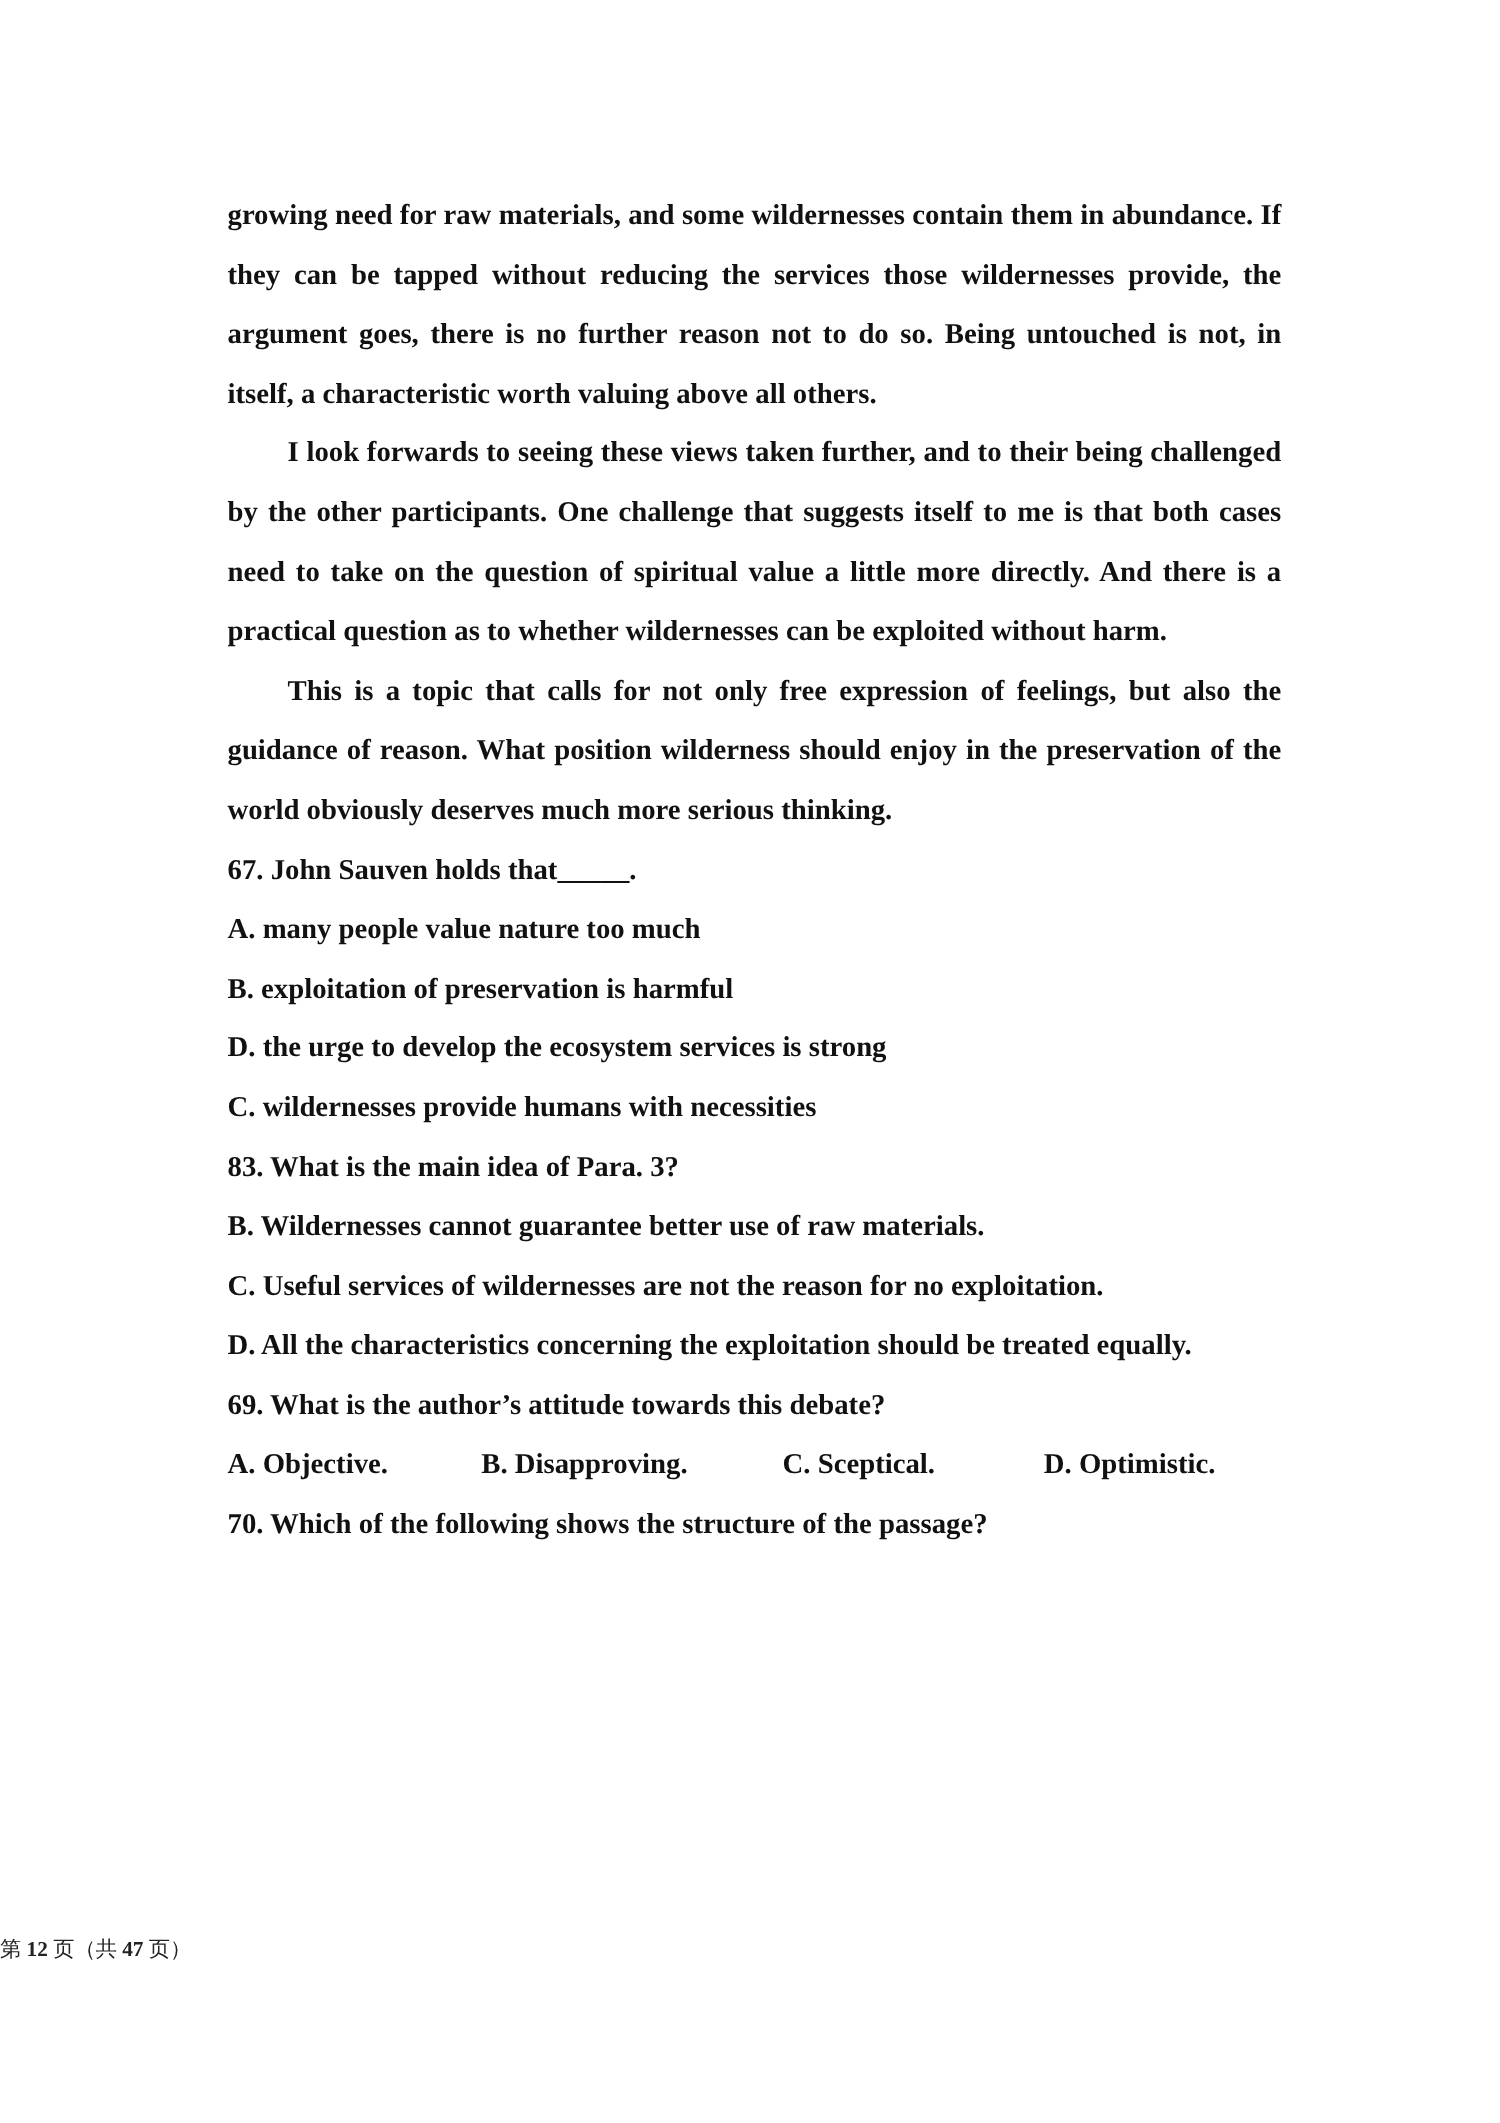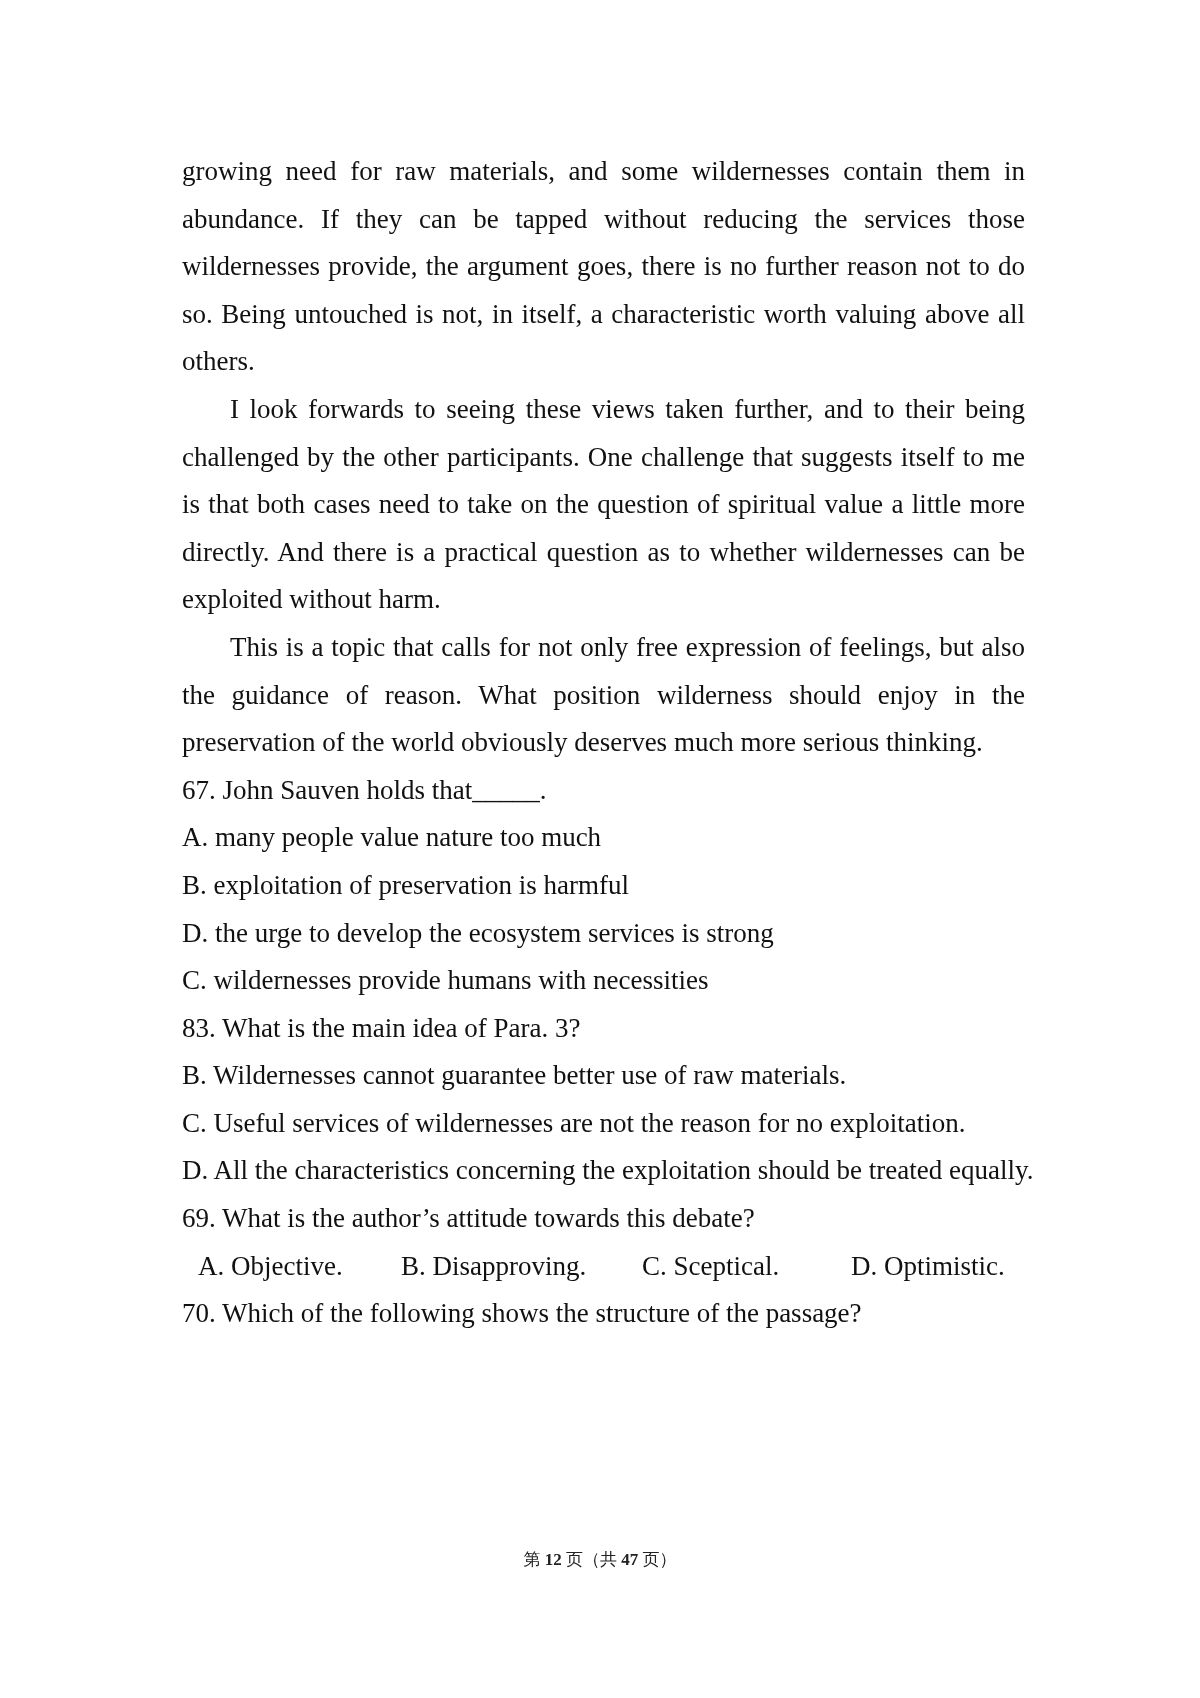--- a/index.html
+++ b/index.html
@@ -3,33 +3,33 @@
   <meta charset="utf-8">
   <style>
     html, body { margin: 0; padding: 0; background: #ffffff; }
     body { width: 1200px; height: 1698px; position: relative; overflow: hidden; }
     .page {
       position: absolute; left: 0; top: 0; width: 1200px; height: 1698px; background: #ffffff;
       color: #111111; font-family: "Liberation Serif", "DejaVu Serif", serif;
     }
     .content {
       position: absolute; left: 182px; top: 148px; width: 843px;
-      font-size: 27px; line-height: 47.6px;
+      font-size: 23px; line-height: 47.6px; font-weight: bold;
     }
     .para { margin: 0; text-align: justify; text-align-last: left; }
     .para.indent { text-indent: 48px; }
     .line { margin: 0; white-space: nowrap; }
-    .opts-row { position: relative; height: 47.6px; white-space: nowrap; margin-left: 16px; }
+    .opts-row { position: relative; height: 47.6px; white-space: nowrap; }
     .opts-row span { position: absolute; top: 0; }
     .opts-row .o0 { left: 0; }
     .opts-row .o1 { left: 203px; }
     .opts-row .o2 { left: 444px; }
     .opts-row .o3 { left: 653px; }
     .footer {
-      position: absolute; left: 0; width: 1200px; top: 1548px; text-align: center;
+      position: absolute; left: 0; width: 1200px; top: 1548px; text-align: left;
       font-size: 17px; color: #222; font-family: "Liberation Serif", "DejaVu Serif", serif;
     }
     .footer b { font-weight: bold; }
   </style>
 </head>
 <body>
 
 <div class="page">
   <div class="content">
     <p class="para">growing need for raw materials, and some wildernesses contain them in abundance. If they can be tapped without reducing the services those wildernesses provide, the argument goes, there is no further reason not to do so. Being untouched is not, in itself, a characteristic worth valuing above all others.</p>

